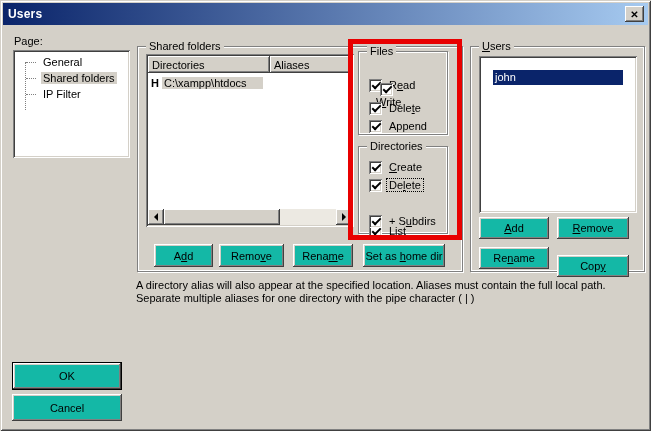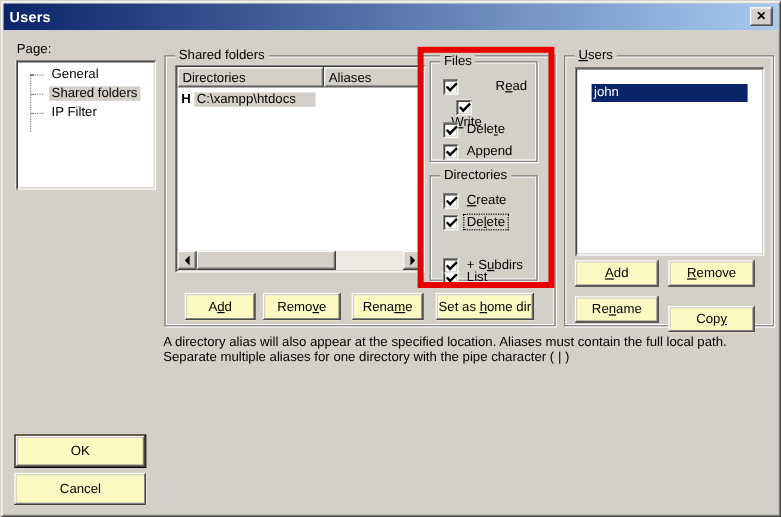--- a/index.html
+++ b/index.html
@@ -76,21 +76,21 @@
   .sb-thumb {
     width:116px; height:16px; flex:none; background:#d4d0c8;
     box-shadow: inset -1px -1px 0 #404040, inset 1px 1px 0 #ffffff,
                 inset -2px -2px 0 #808080, inset 2px 2px 0 #d4d0c8;
   }
   .sb-track { flex:1; }
   .tri-l { width:0; height:0; border:4px solid transparent; border-left:none; border-right:4px solid #000; }
   .tri-r { width:0; height:0; border:4px solid transparent; border-right:none; border-left:4px solid #000; }
   
   .w95btn {
-    position:absolute; background:#fef9c3; display:flex; align-items:center; justify-content:center;
+    position:absolute; background:#14b8a6; display:flex; align-items:center; justify-content:center;
     box-shadow: inset -1px -1px 0 #404040, inset 1px 1px 0 #ffffff,
                 inset -2px -2px 0 #808080, inset 2px 2px 0 #d4d0c8;
     font-size:11px; white-space:nowrap;
   }
   .default-ring { border:1px solid #000; }
   
   .chk-row { position:absolute; left:10px; display:flex; align-items:center; height:14px; }
   .chk-box {
     width:13px; height:13px; flex:none; background:#fff; position:relative;
     box-shadow: inset 1px 1px 0 #808080, inset -1px -1px 0 #ffffff,
@@ -173,21 +173,21 @@
       </div>
     <div class="w95btn" style="left:155px; top:197px; width:60px; height:23px;">
         <span>Rena<u>m</u>e</span>
       </div>
     <div class="w95btn" style="left:225px; top:197px; width:82px; height:23px;">
         <span>Set as <u>h</u>ome dir</span>
       </div>
 
     <div class="groupbox" style="left:220px; top:4px; width:90px; height:84px;">
       <span class="gb-label">Files</span>
-      <div class="chk-row" style="top:13px;gap:24px;">
+      <div class="chk-row" style="top:26px;">
         <span class="chk-box checked"></span>
         <span class="chk-label">R<u>e</u>ad</span>
       </div>
       <div class="chk-row" style="top:31px;flex-direction:column;">
         <span class="chk-box checked"></span>
         <span class="chk-label"><u>W</u>rite</span>
       </div>
       <div class="chk-row" style="top:49px;">
         <span class="chk-box checked"></span>
         <span class="chk-label">Dele<u>t</u>e</span>

